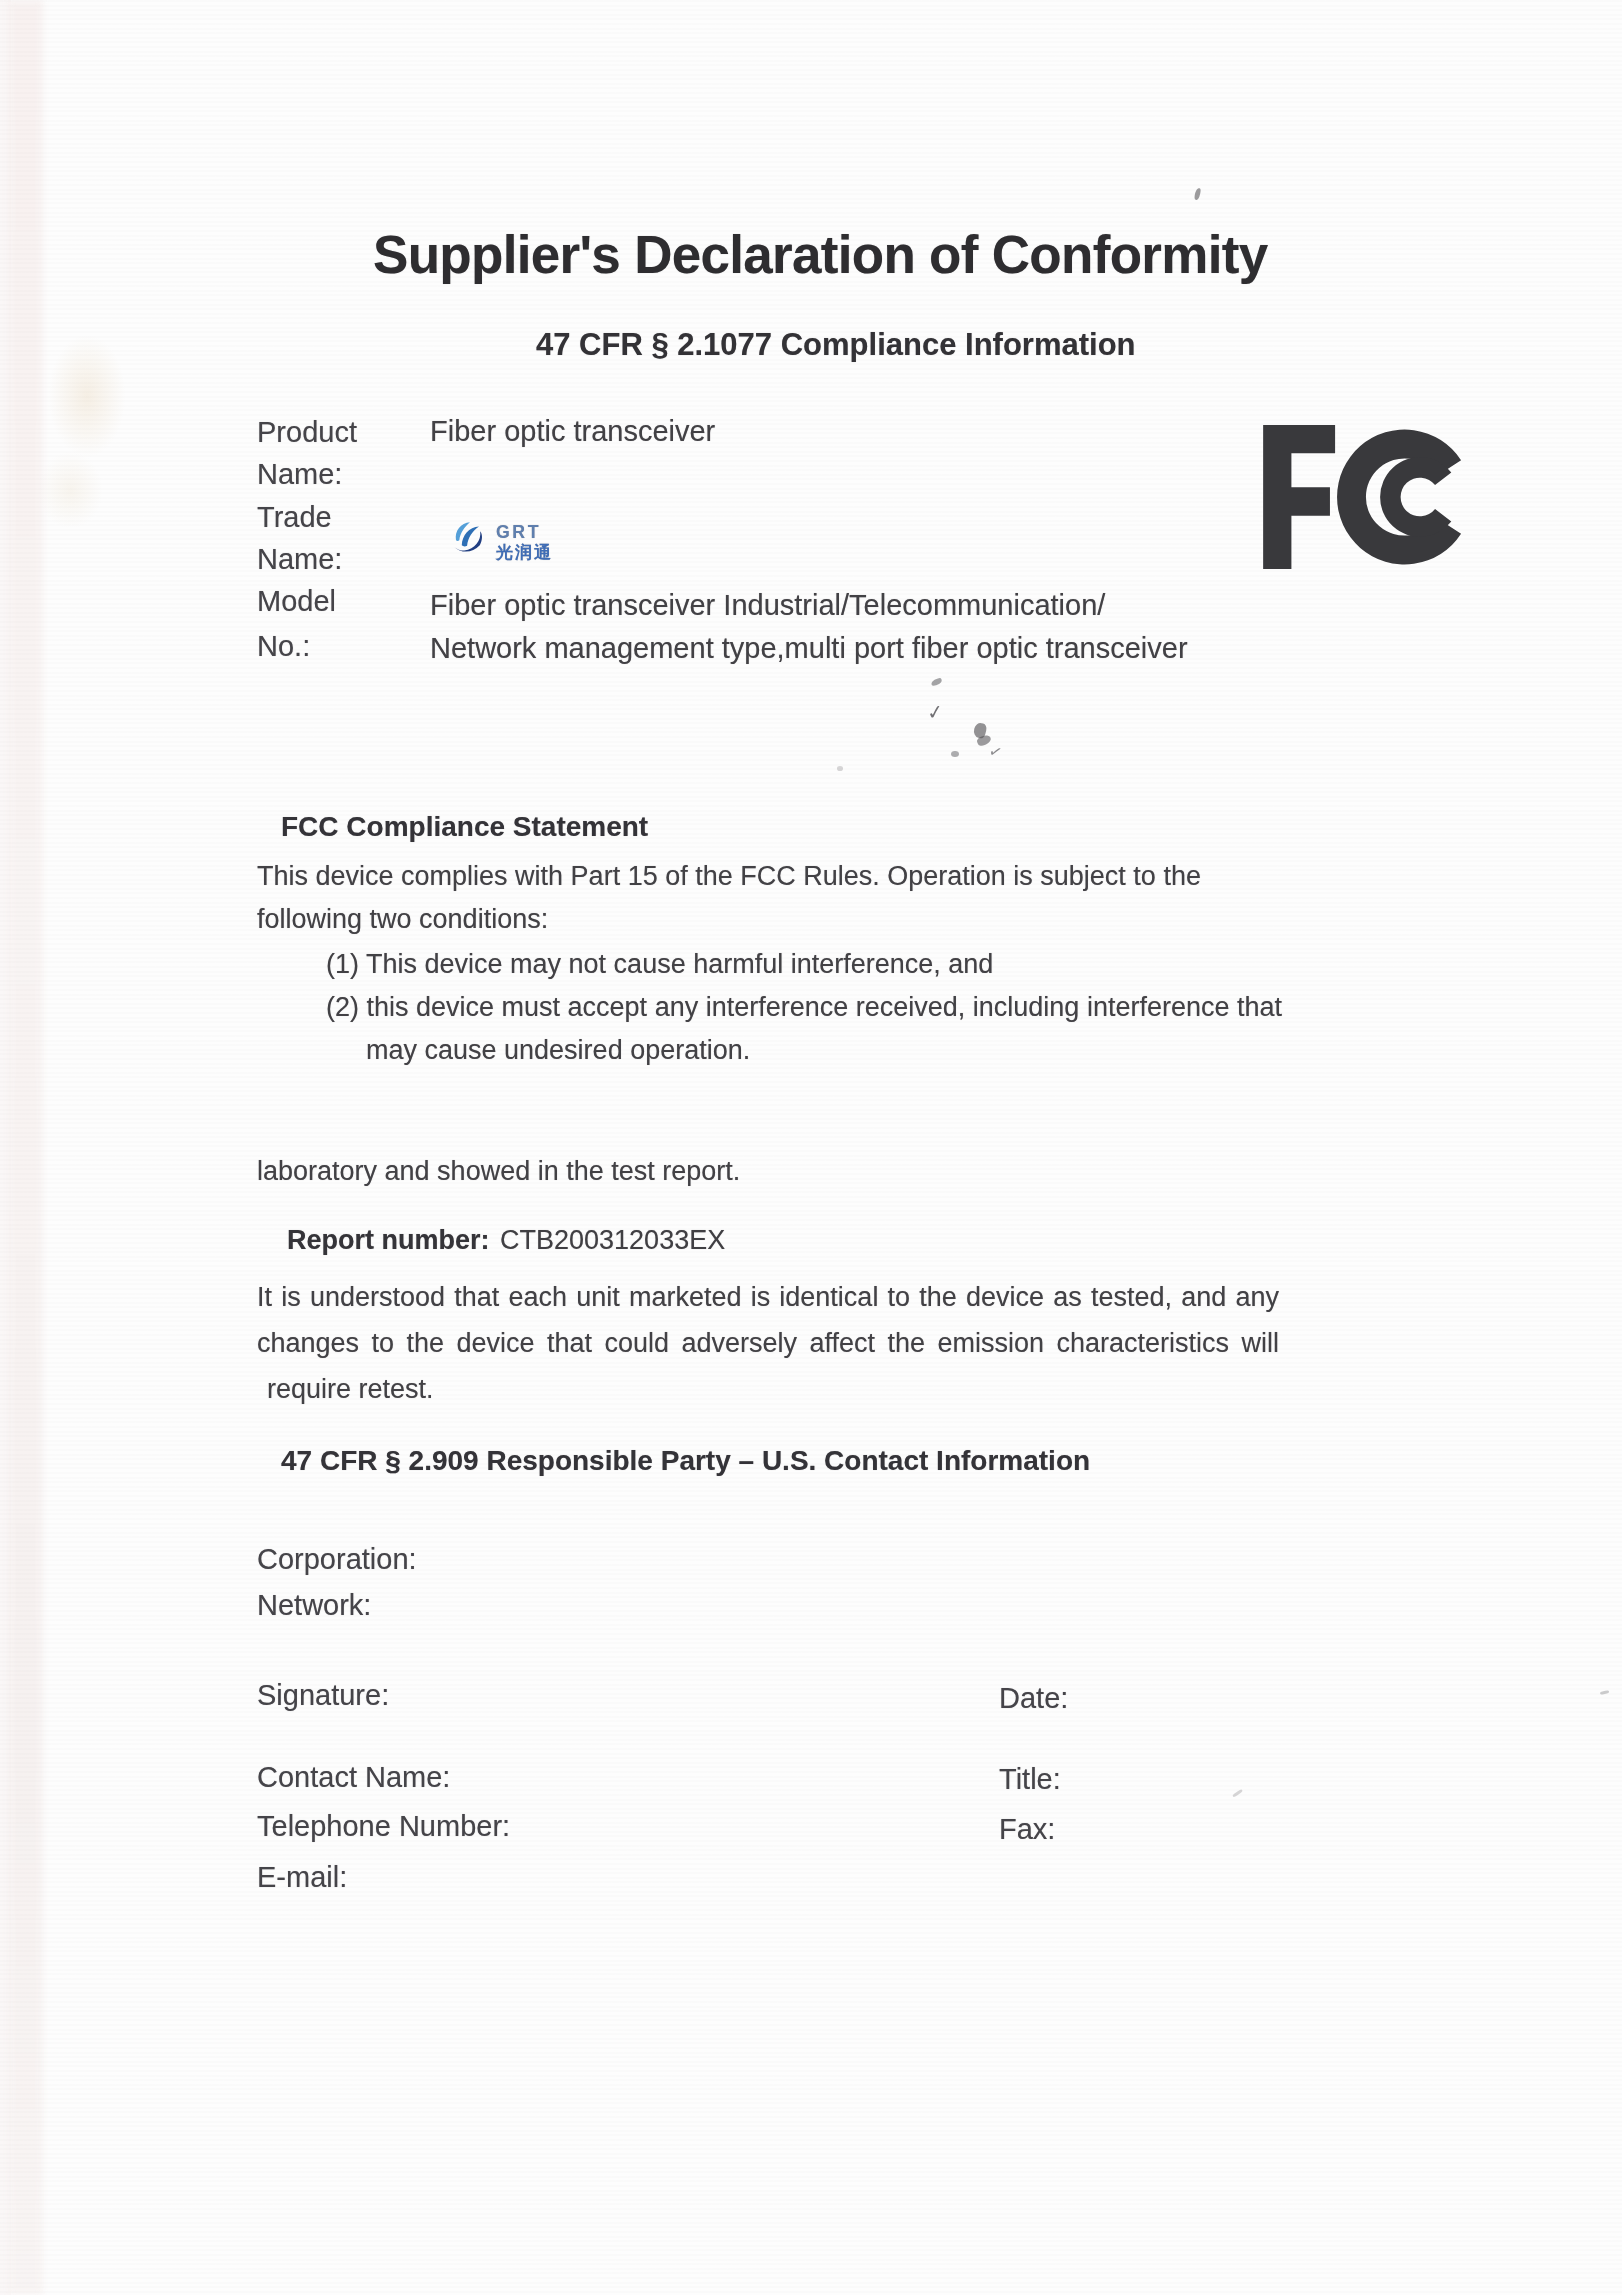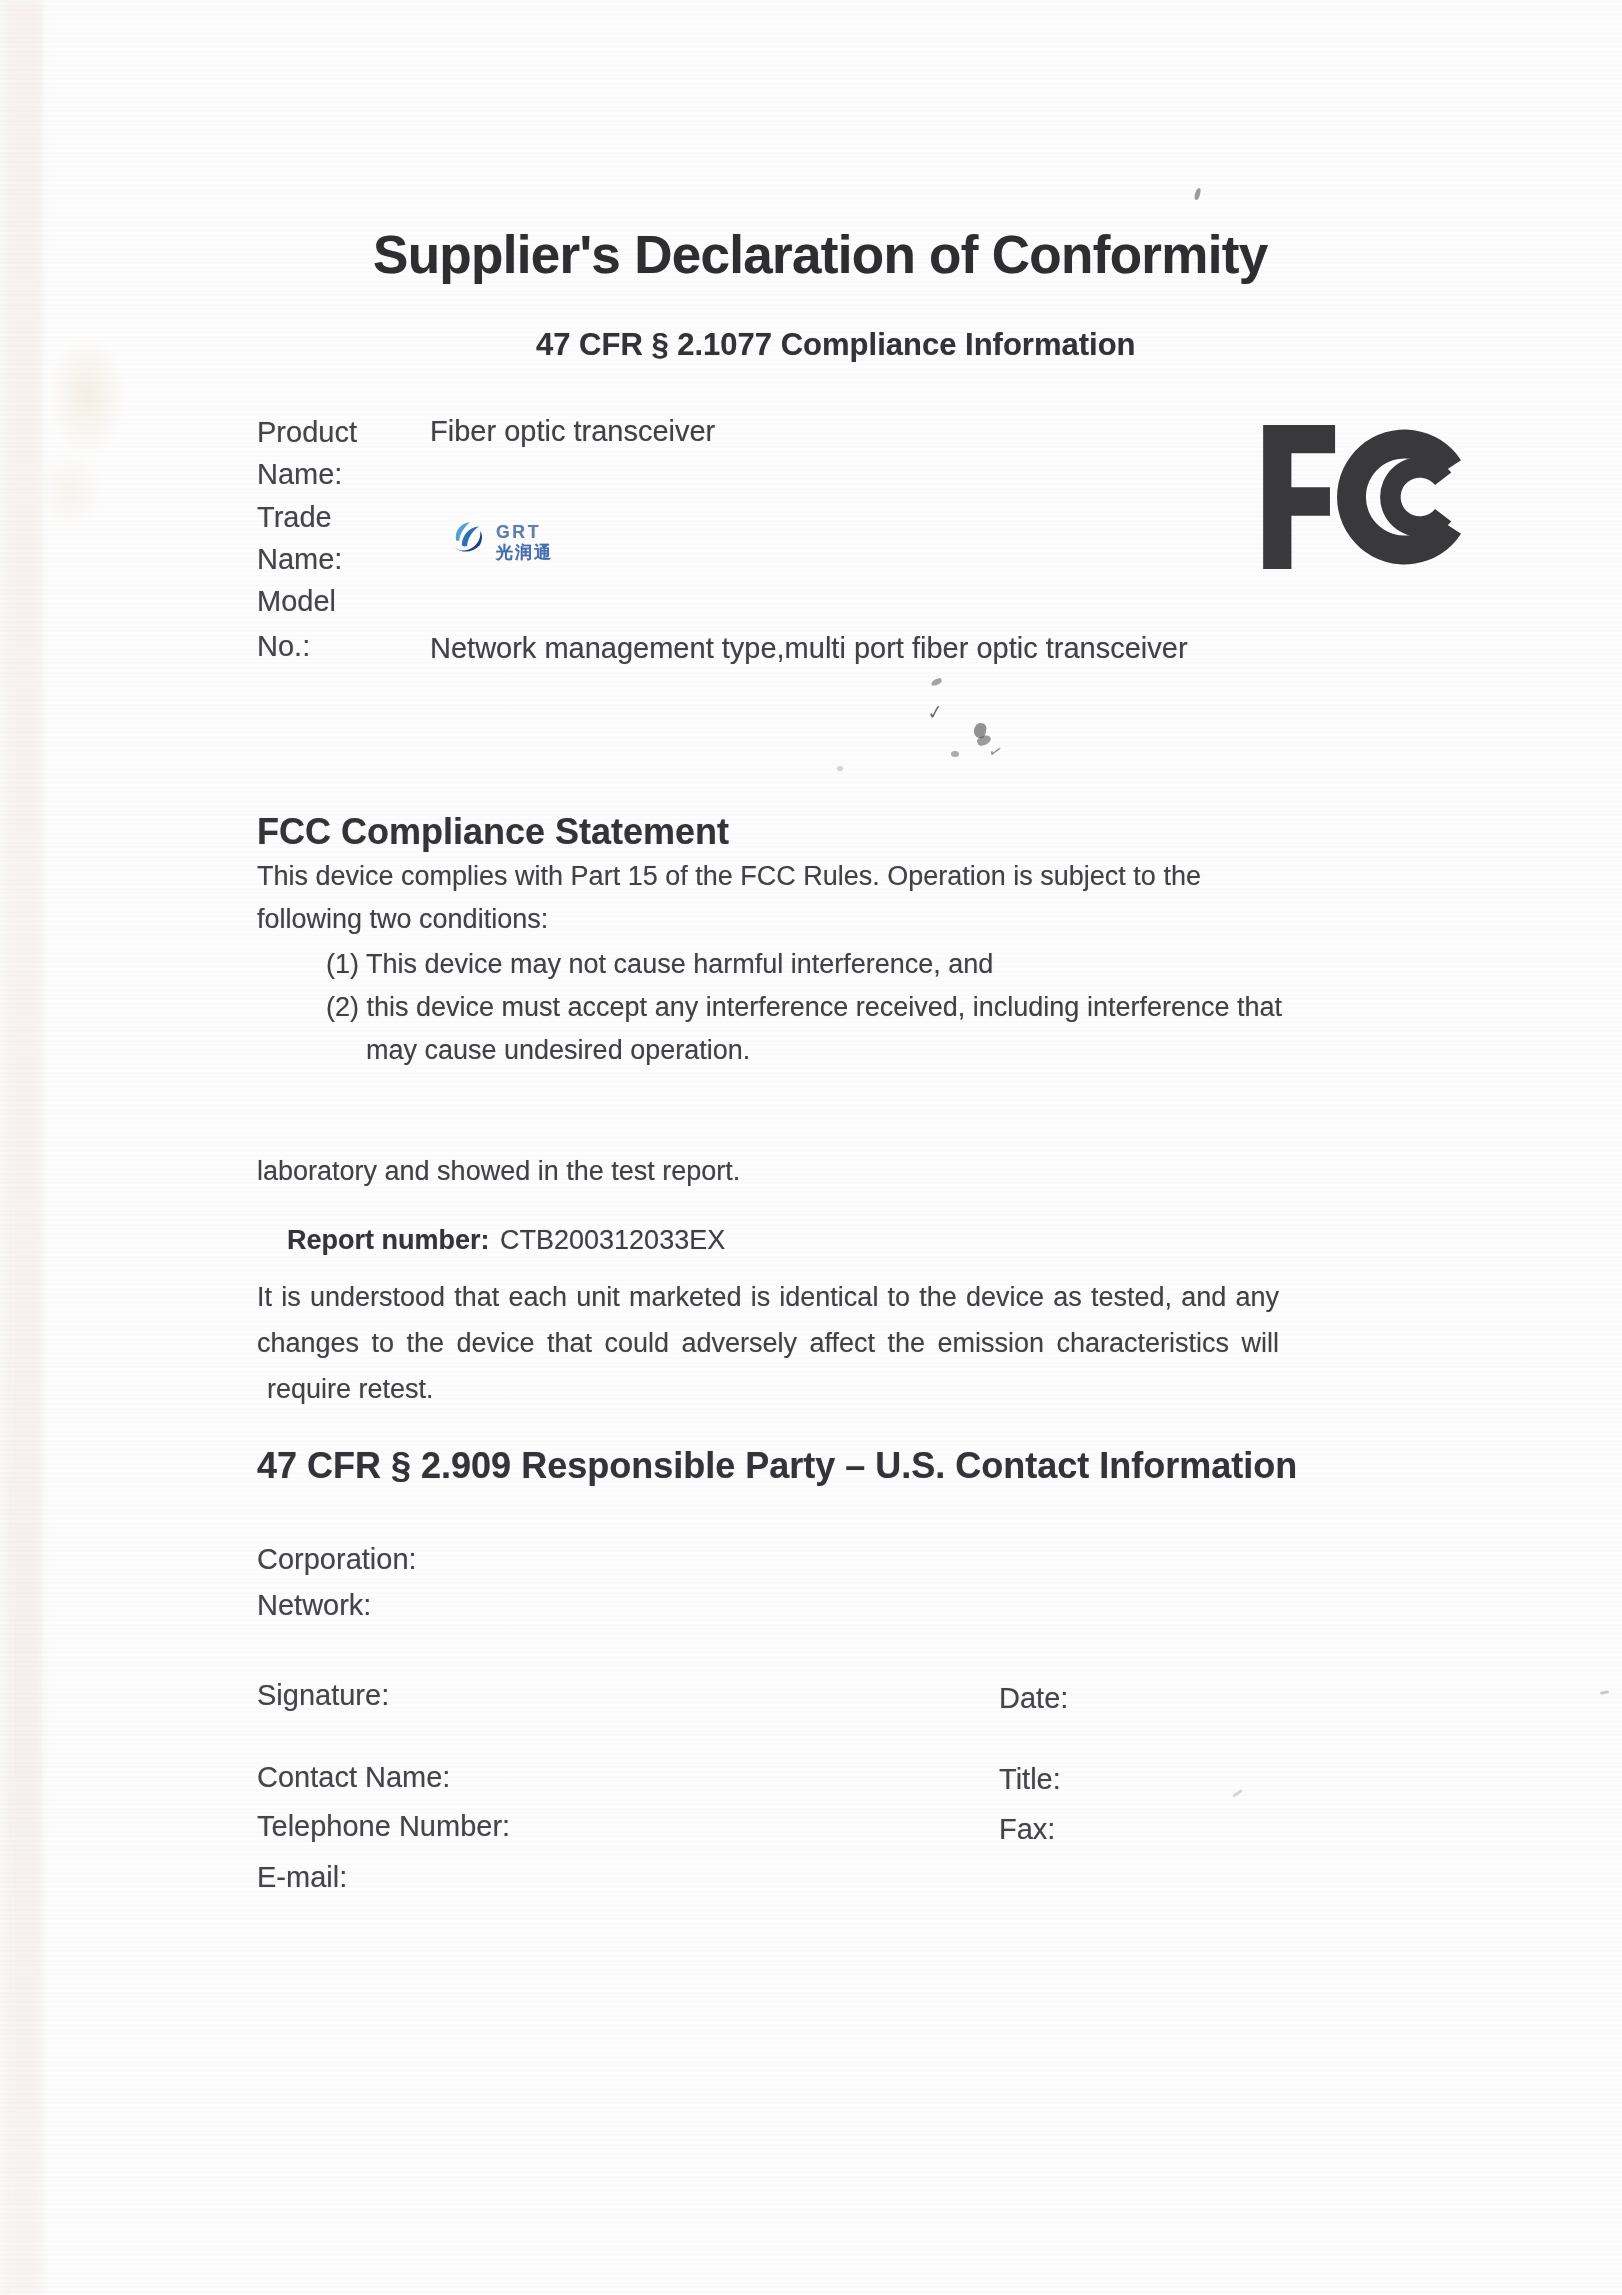--- a/index.html
+++ b/index.html
@@ -12,21 +12,21 @@
     font-family:"Liberation Sans","DejaVu Sans",sans-serif;
     color:#403f43;
     text-shadow:0 0 0.8px rgba(70,68,72,.45);
     padding-left:8px;
   }
   .t{position:absolute;white-space:pre;}
   .title{font-size:53px;font-weight:bold;color:#2e2d30;letter-spacing:-0.7px;}
   .subtitle{font-size:31px;font-weight:bold;color:#333236;}
   .lbl{font-size:29px;color:#454449;}
   .val{font-size:29px;color:#424145;}
-  .h{font-size:36px;font-weight:bold;color:#343338;}
+  .h{font-size:28px;font-weight:bold;color:#343338;margin-left:24px;}
   .b{font-size:27px;color:#424145;line-height:44px;white-space:pre;}
   .para{position:absolute;font-size:27px;color:#424145;line-height:46px;}
   .stretch{width:1022px;text-align:justify;text-align-last:justify;white-space:normal;}
   .bold{font-weight:bold;color:#353439;}
   .brand-grt{font-size:17.7px;font-weight:bold;color:#5f7fae;letter-spacing:2.6px;}
   .brand-cn{font-size:17px;font-weight:bold;color:#3f6db6;letter-spacing:2px;}
   
   .edge-band{position:absolute;left:0;top:0;width:10.5px;height:2295px;background:#faf7f7;}
   .edge-strip{position:absolute;left:7.8px;top:0;width:35px;height:2295px;
     background:linear-gradient(180deg,#f7efee,#f8f2f1 40%,#f5efee 75%,#f8f3f2);
@@ -63,20 +63,21 @@
   <div class="t" style="left:447px;top:519px;width:170px;height:46px;">
     <svg width="41" height="41" viewBox="0 0 100 100" style="position:absolute;left:0;top:0;">
       <path d="M22,52 C18,28 34,10 56,8 C43,19 32,34 30,52 C27,55 24,54 22,52 Z" fill="#549fd8"></path>
       <path d="M36,64 C37,39 54,19 78,18 C62,29 51,45 49,65 C44,68 39,67 36,64 Z" fill="#2e6fb5"></path>
       <path d="M18,68 C34,84 62,84 80,64 C87,51 87,38 81,30 C84,52 68,74 42,77 C33,77 24,74 18,68 Z" fill="#223f82"></path>
     </svg>
     <span class="brand-grt" style="position:absolute;left:49px;top:2.6px;">GRT</span>
     <span class="brand-cn" style="position:absolute;left:49px;top:21.6px;">光润通</span>
   </div>
 
+  <div class="t val" style="left:430px;top:589px;">Fiber optic transceiver Industrial/Telecommunication/</div>
   <div class="t val" style="left:430px;top:632px;">Network management type,multi port fiber optic transceiver</div>
 
   <svg style="position:absolute;left:1258px;top:419px;" width="212" height="156" viewBox="0 0 330 240" aria-label="FCC">
     <g fill="#39393c">
       <path d="M8,8 H120 V52 H52 V105 H112 V149 H52 V232 H8 Z"></path>
       <path d="M316.1,62.8 A105,105 0 1 0 316.1,177.2 L278.3,152.7 A60,60 0 1 1 278.3,87.3 Z"></path>
       <path d="M300.9,81.8 A62,62 0 1 0 300.9,158.2 L275.6,138.5 A30,30 0 1 1 275.6,101.5 Z"></path>
     </g>
   </svg>
 

